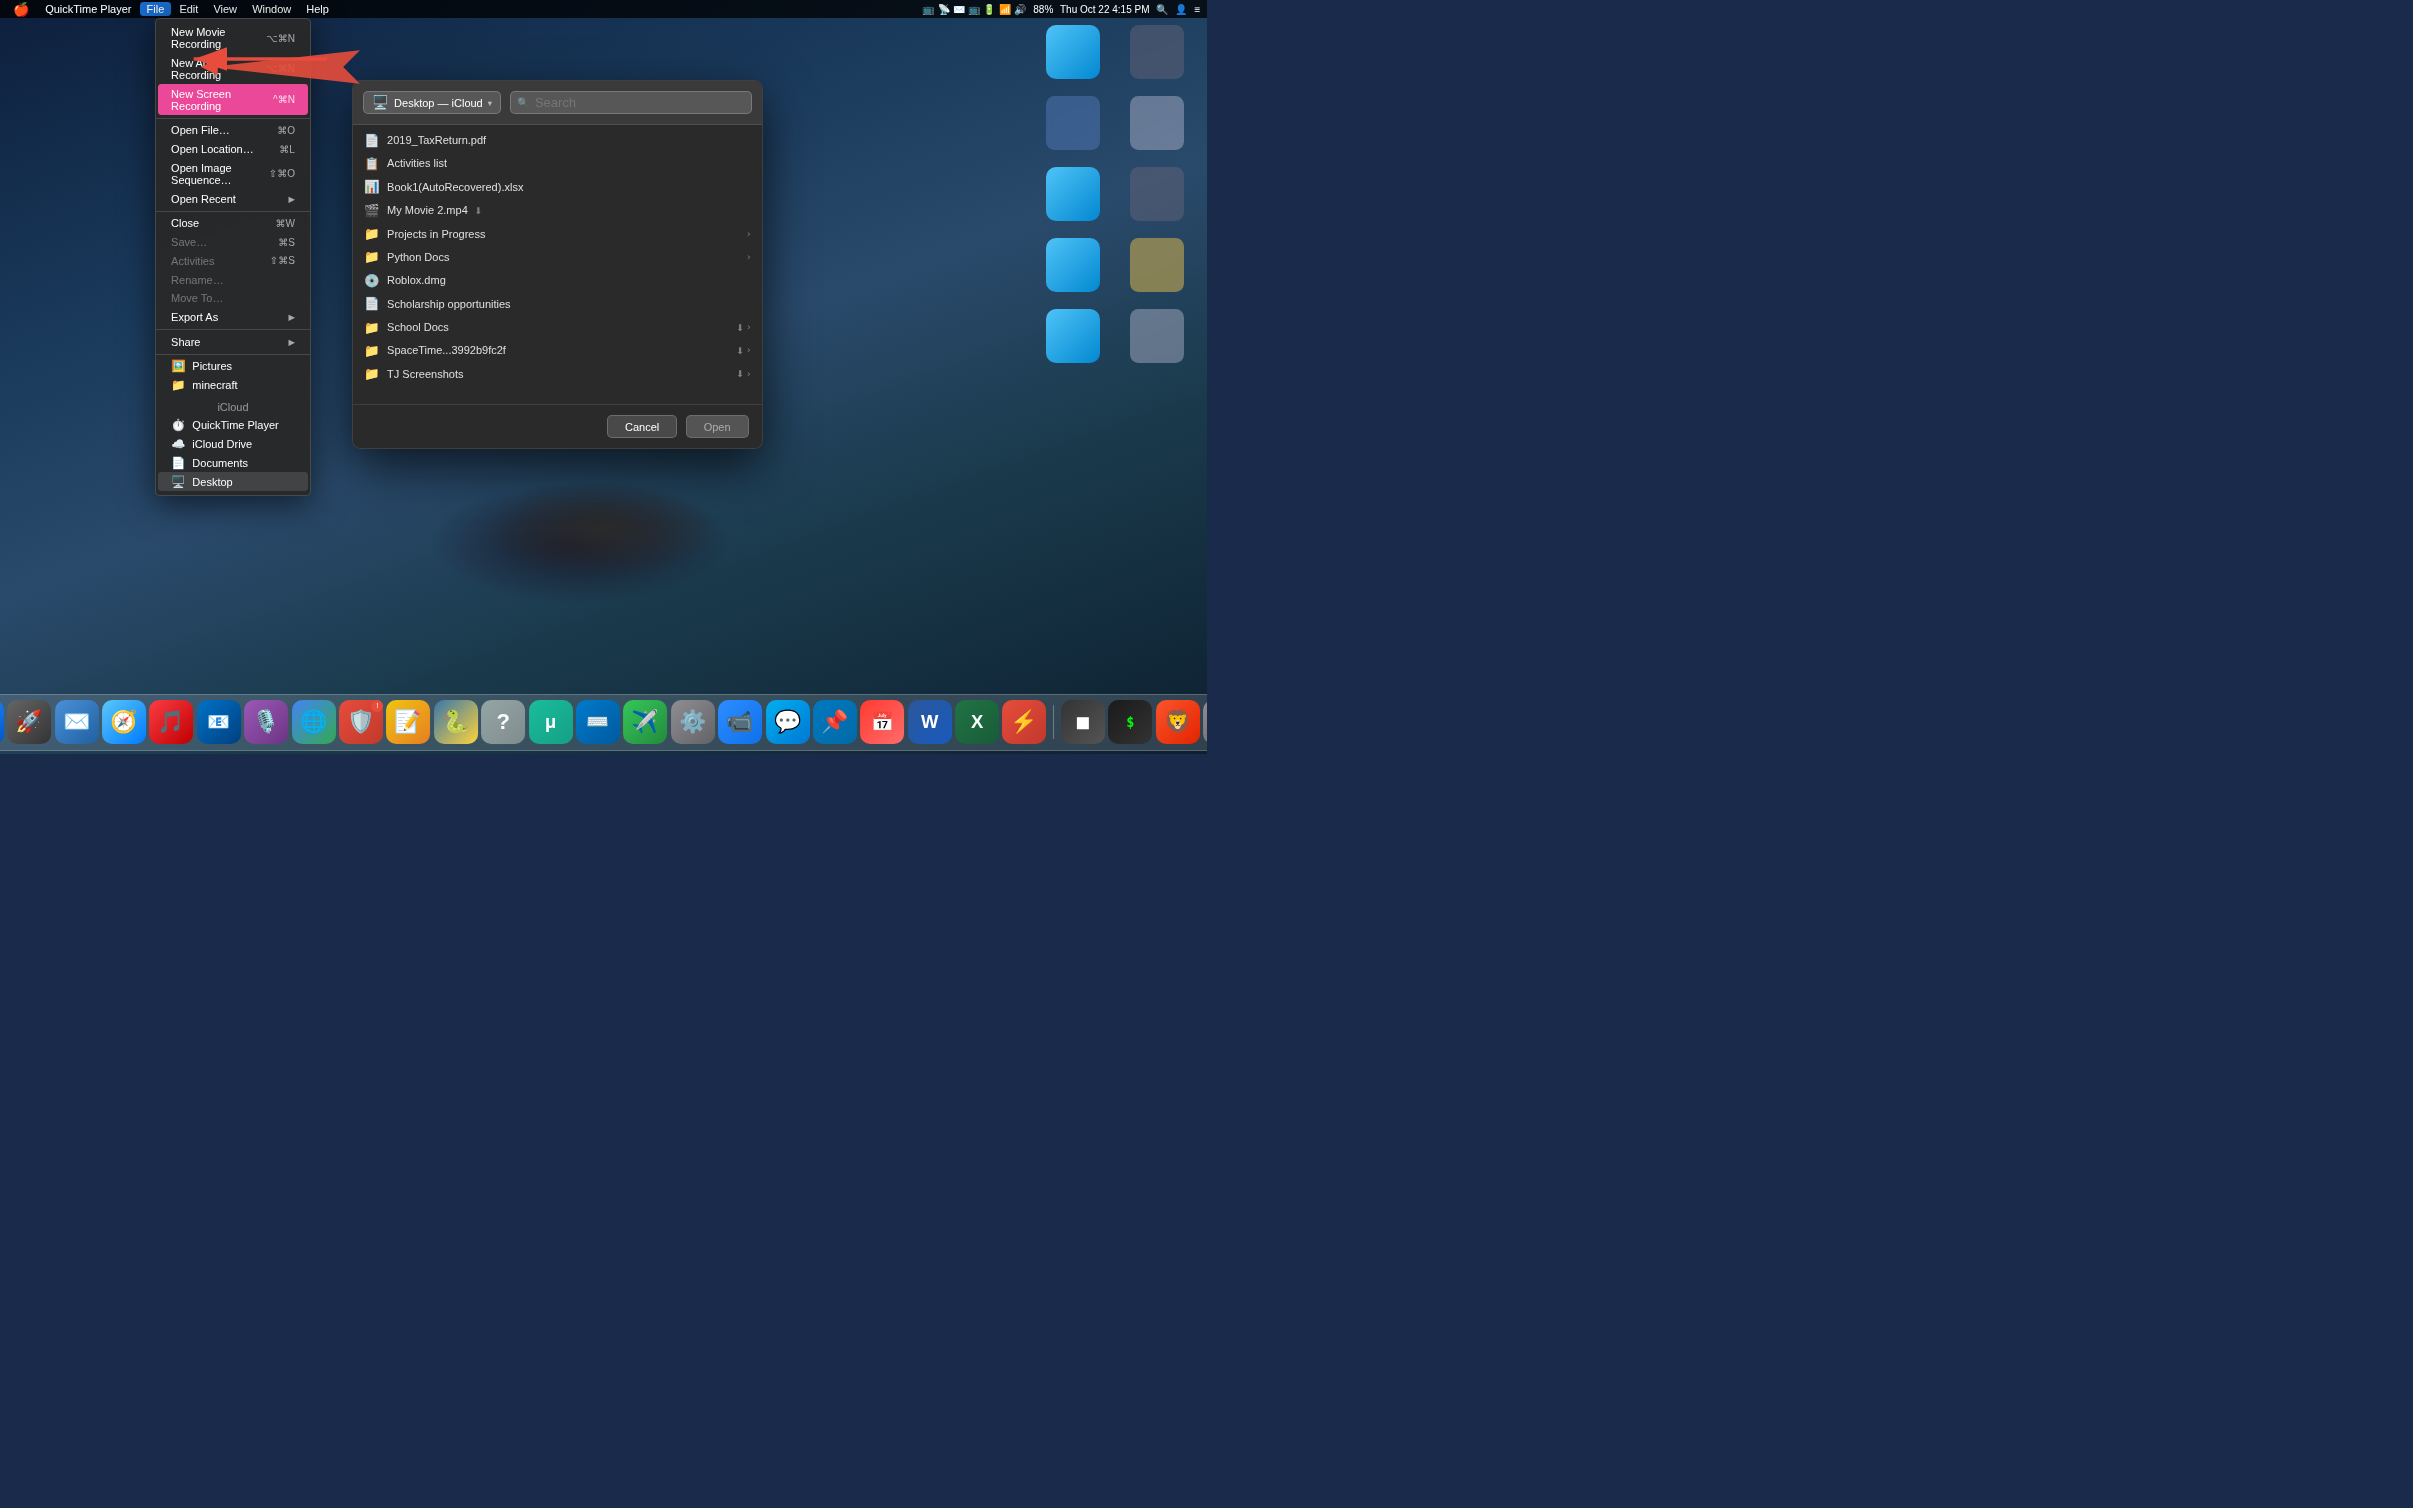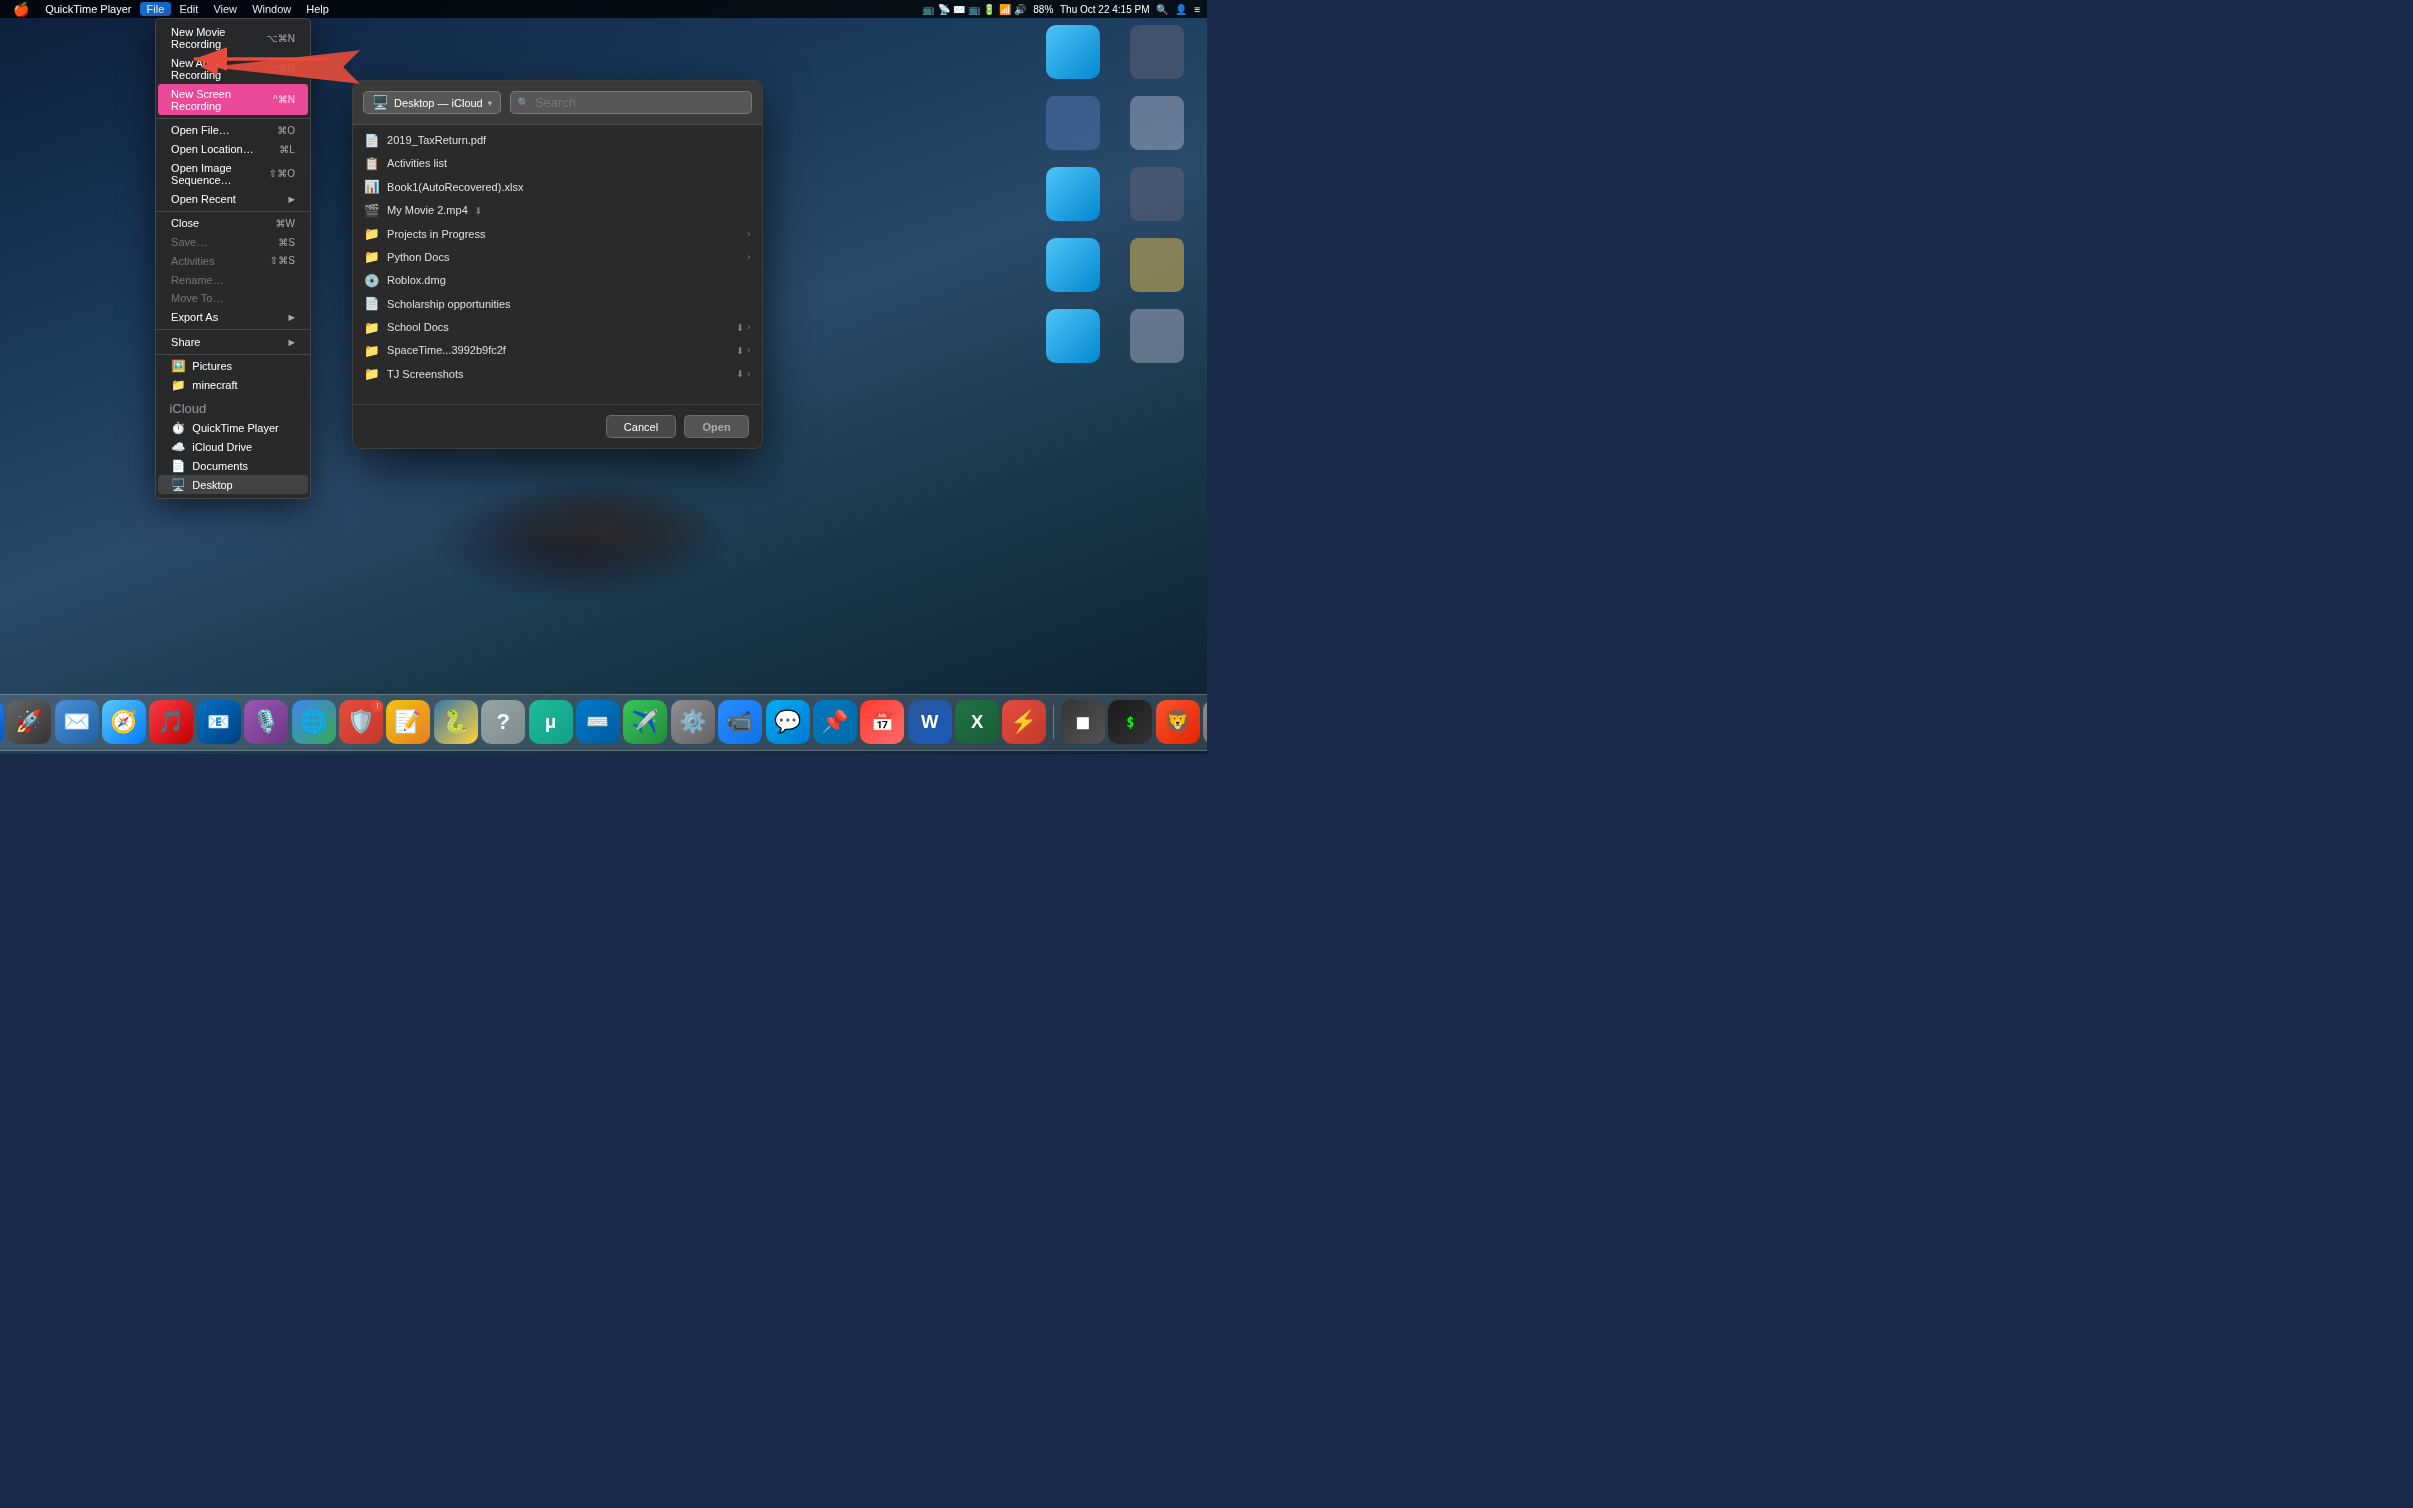--- a/index.html
+++ b/index.html
@@ -209,23 +209,24 @@
       align-items: center;
       gap: 6.7px;
       cursor: pointer;
       border-radius: 3.4px;
       margin: 0 1.7px;
     }
     .menu-section-item .icon { font-size: 11.7px; }
     .menu-section-label { font-size: 11px; }
     .menu-icloud-header {
       padding: 2.5px 13.4px;
-      font-size: 13px;
+      font-size: 11px;
       color: rgba(255,255,255,0.5);
       margin-top: 3.4px;
+      text-align: center;
     }
     .menu-arrow-right {
       font-size: 8.4px;
       color: rgba(255,255,255,0.6);
     }
 
     
     .file-dialog {
       position: absolute;
       top: 80px;
@@ -340,21 +341,20 @@
     }
     .dialog-btn-cancel {
       background: rgba(255,255,255,0.15);
       color: white;
       border: 0.8px solid rgba(255,255,255,0.2);
     }
     .dialog-btn-open {
       background: rgba(255,255,255,0.2);
       color: rgba(255,255,255,0.5);
       border: 0.8px solid rgba(255,255,255,0.15);
-      font-weight: bold;
     }
 
     
     .dock-finder { background: linear-gradient(135deg, #3399ff, #0055cc); }
     .dock-rocket { background: linear-gradient(135deg, #666, #333); }
     .dock-mail { background: linear-gradient(135deg, #4a90d9, #2060a0); }
     .dock-safari { background: linear-gradient(135deg, #5ac8fa, #007aff); }
     .dock-music { background: linear-gradient(135deg, #fc3c44, #bf0000); }
     .dock-outlook { background: linear-gradient(135deg, #0072c6, #004080); }
     .dock-podcasts { background: linear-gradient(135deg, #9b59b6, #6c3483); }

